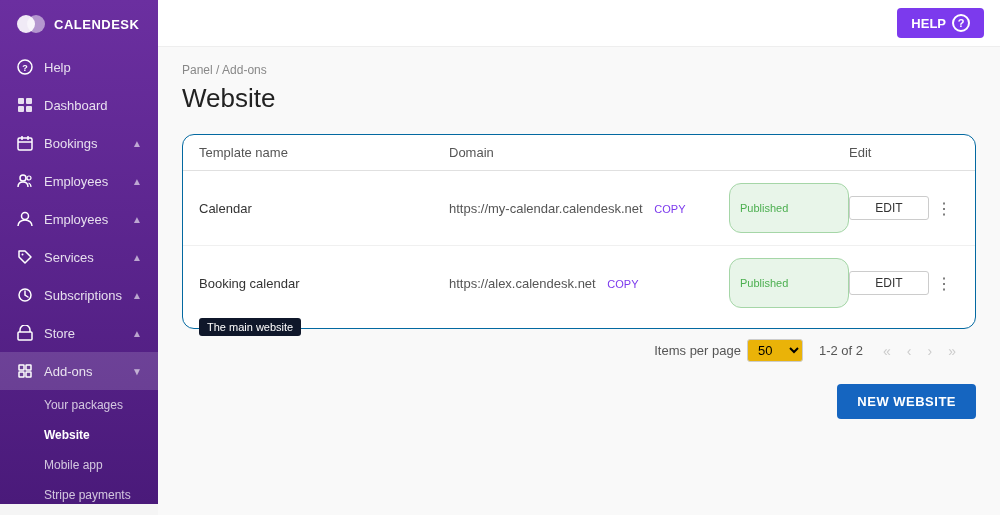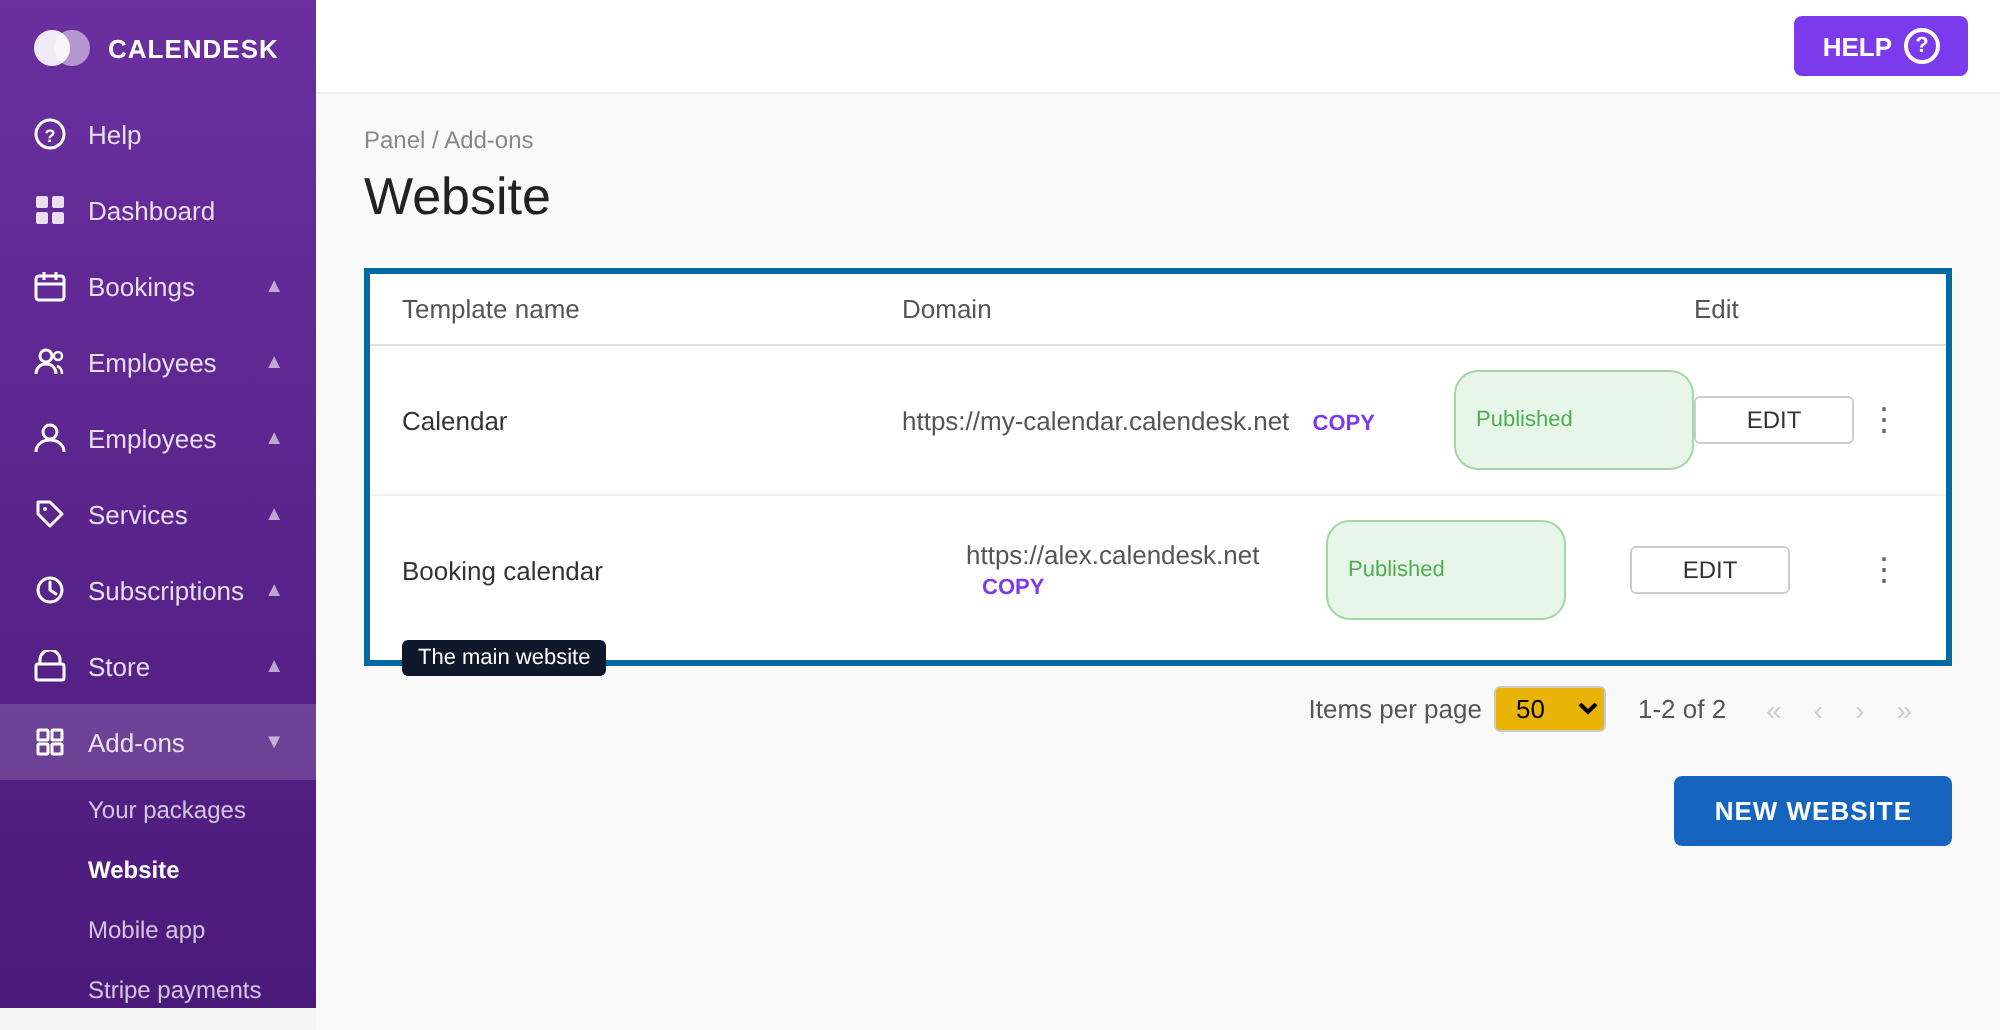--- a/index.html
+++ b/index.html
@@ -124,22 +124,22 @@
     .page-title {
       font-size: 26px;
       font-weight: 400;
       color: #222;
       margin-bottom: 20px;
     }
 
     
     .table-container {
       background: white;
-      border: 3px solid #0369a1;
-      border-radius: 0;
+      border: 1px solid #0369a1;
+      border-radius: 12px;
     }
     .table-header {
       display: grid;
       grid-template-columns: 250px 1fr 120px 80px 30px;
       padding: 10px 16px;
       border-bottom: 1px solid #e0e0e0;
       font-size: 13px;
       color: #555;
       font-weight: 500;
     }
@@ -154,21 +154,21 @@
       position: relative;
     }
     .table-row:last-child { border-bottom: none; }
     .domain-link {
       color: #555;
       font-size: 13px;
     }
     .copy-btn {
       color: #7c3aed;
       font-size: 11px;
-      font-weight: 700;
+      font-weight: 400;
       cursor: pointer;
       margin-left: 8px;
       text-align: right;
     }
     .status-badge {
       background: #e8f5e9;
       color: #4caf50;
       border: 1px solid #a5d6a7;
       padding: 18px 10px;
       border-radius: 12px;
@@ -430,21 +430,21 @@
         <span>Calendar</span>
         <span>
           <span class="domain-link">https://my-calendar.calendesk.net</span>
           <span class="copy-btn">COPY</span>
         </span>
         <span class="status-badge">Published</span>
         <button class="edit-btn">EDIT</button>
         <button class="more-btn">⋮</button>
       </div>
 
-      <div class="table-row" style="position:relative; padding-bottom: 20px; gap: 32px;">
+      <div class="table-row" style="position:relative; padding-bottom: 20px;">
         <span>
           <span>Booking calendar</span>
         </span>
         <span>
           <span class="domain-link">https://alex.calendesk.net</span>
           <span class="copy-btn">COPY</span>
         </span>
         <span class="status-badge">Published</span>
         <button class="edit-btn">EDIT</button>
         <button class="more-btn">⋮</button>

